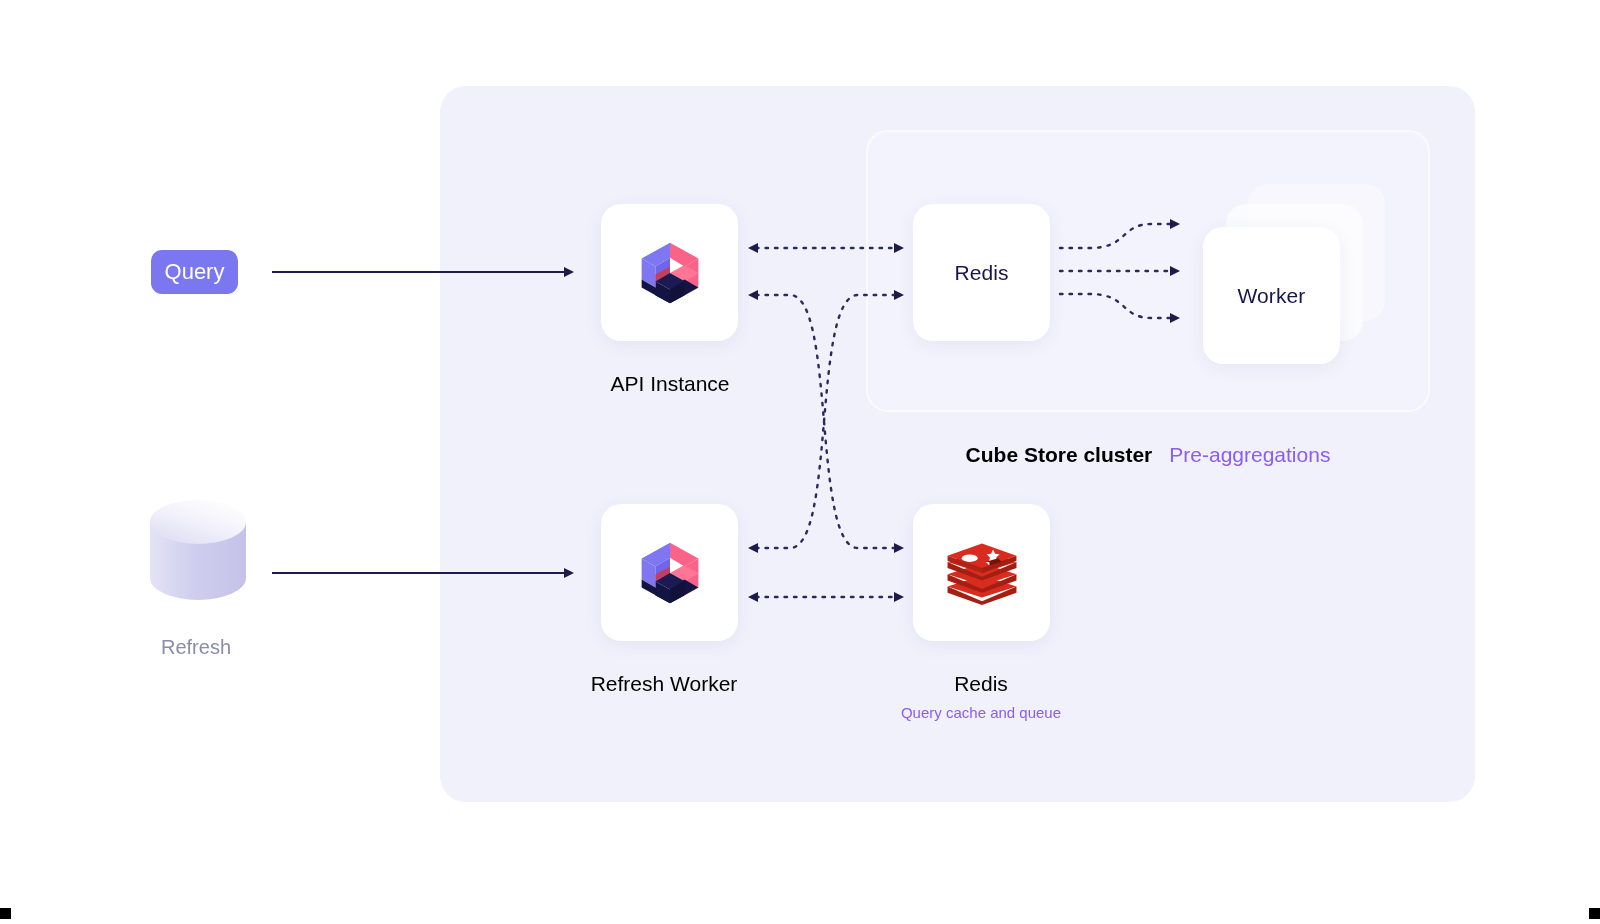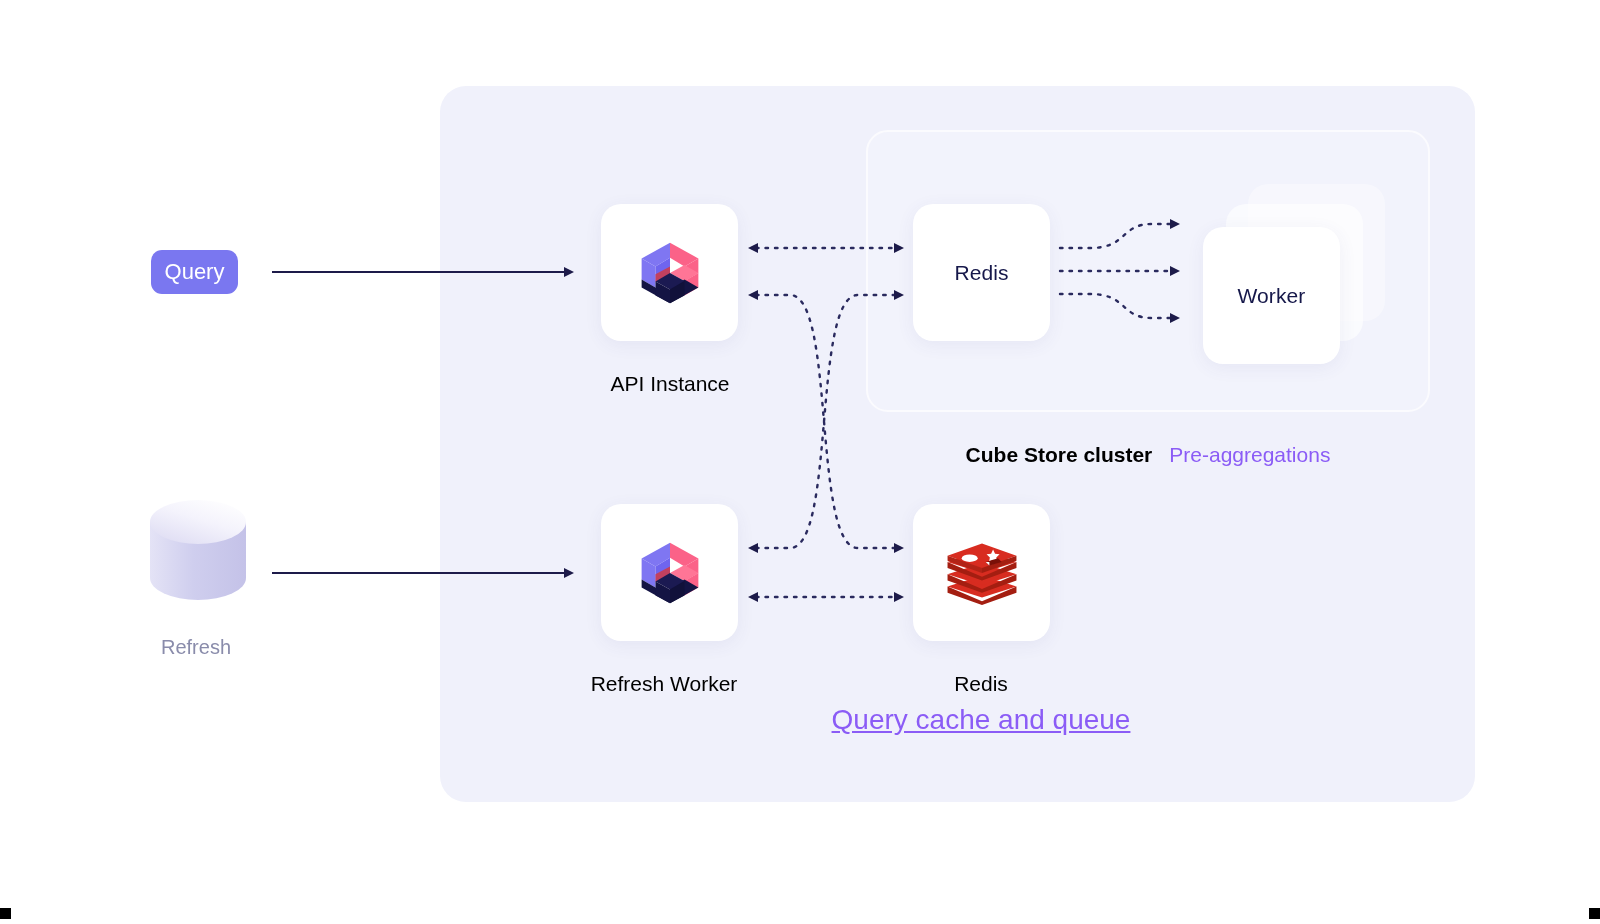--- a/index.html
+++ b/index.html
@@ -63,21 +63,21 @@
     font-weight: 400;
     white-space: nowrap;
     text-align: center;
   }
   .caption.bold { font-weight: 700; text-align: right; }
   .caption.muted { color: #8b5cf6; font-weight: 400; }
 
   #cap-api      { left: 530px; top: 372px; width: 280px; }
   #cap-refresh  { left: 524px; top: 672px; width: 280px; }
   #cap-redis    { left: 841px; top: 672px; width: 280px; }
-  #cap-redis-sub{ left: 781px; top: 704px; width: 400px; font-size:28px;text-decoration:underline; }
+  #cap-redis-sub{ left: 781px; top: 704px; width: 400px; font-size:15px; }
   #cap-database { left:  96px; top: 636px; width: 200px; color:#8a8cab; font-size:20px; }
 
   #cap-cluster-wrap {
     position: absolute; left: 866px; top: 443px; width: 564px;
     display: flex; justify-content: center; align-items: baseline; gap: 17px;
   }
   #cap-cluster-wrap .caption { position: static; width:auto; }
 
   
   #query-badge {

